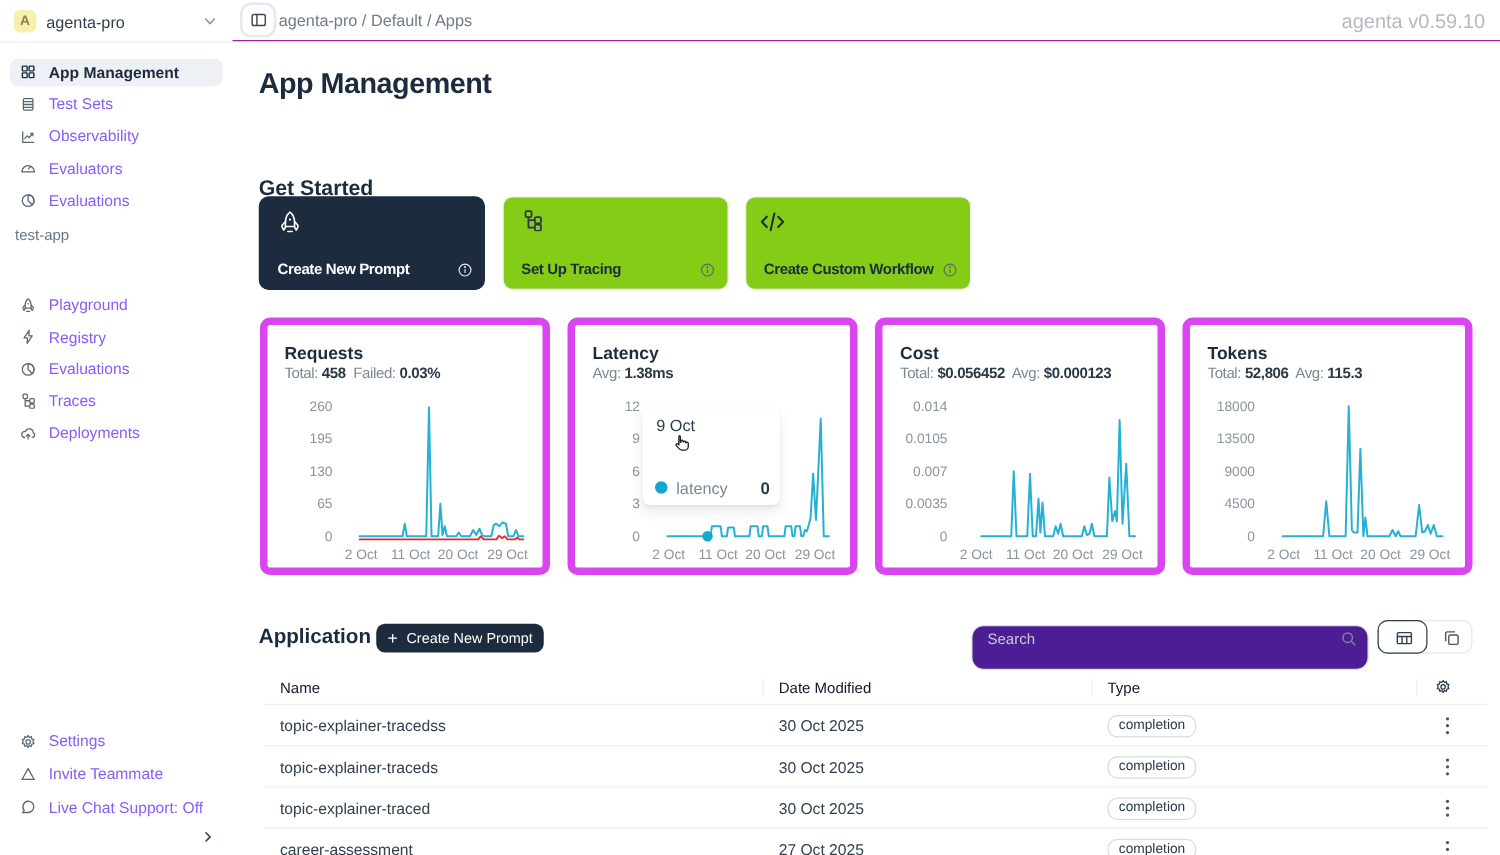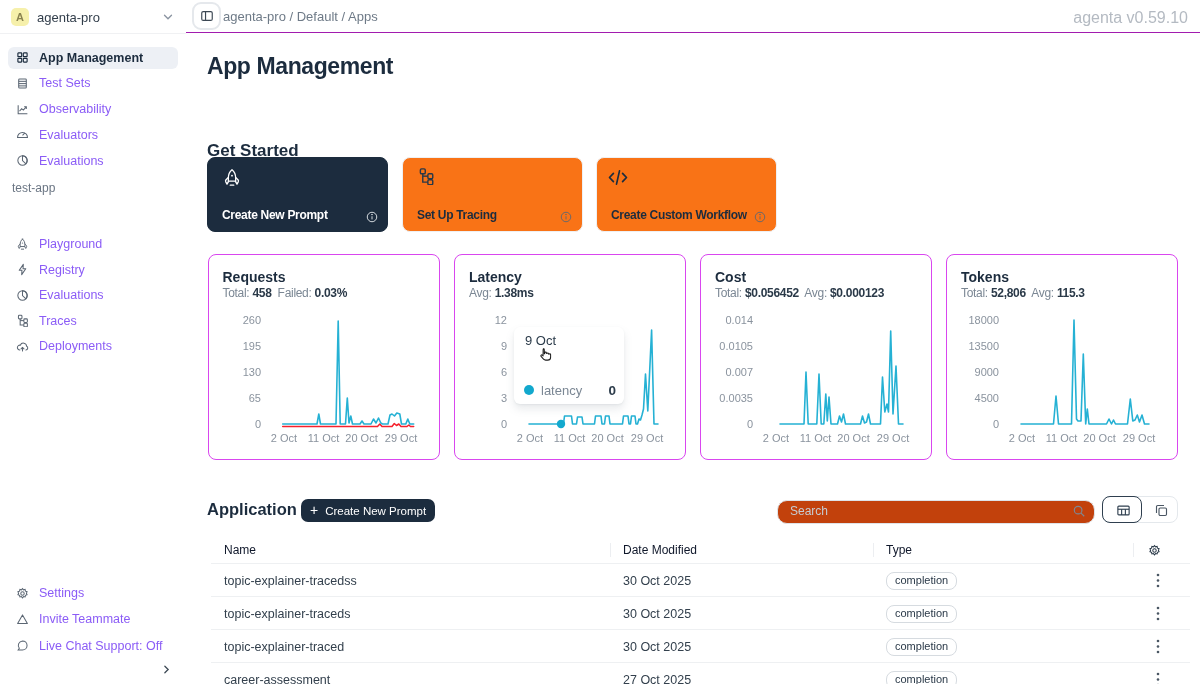--- a/index.html
+++ b/index.html
@@ -22,45 +22,45 @@
 #hdrborder { position:absolute; left:0; top:33px; width:186px; height:1px; background:#f0f1f3; }
 #toggle { position:absolute; left:6px; top:2px; width:29px; height:28px; border:2.5px solid #e5e8ec; border-radius:9px;
   display:flex; align-items:center; justify-content:center; background:#fff; }
 #crumb { position:absolute; left:37px; top:9px; font-size:13px; color:#6e7a87; }
 #ver { position:absolute; right:12px; top:9px; font-size:16px; color:#b4bac2; }
 
 #main { position:absolute; left:186px; top:34px; width:1014px; height:650px; }
 h1.title { position:absolute; left:21px; top:19px; font-size:23px; color:#1c2c3e; font-weight:bold; letter-spacing:-0.4px; }
 h2.gets { position:absolute; left:21px; top:79px; font-size:17px; color:#1c2c3e; font-weight:bold;margin-top:28px; }
 
-.gcard { position:absolute; top:123px; width:181px; height:75px; border-radius:8px; border:1px solid #eef0f3; background:#f97316; }
+.gcard { position:absolute; top:123px; width:181px; height:75px; border-radius:8px; border:1px solid #eef0f3; background:#84cc16; }
 .gcard.dark { background:#1c2c3e; border-color:#1c2c3e; color:#fff; }
 .gcard .ic { position:absolute; left:14px; top:10px; }
 .gcard .lbl { position:absolute; left:14px; top:49.5px; font-size:12px; font-weight:bold; letter-spacing:-0.3px; white-space:nowrap; }
 .gcard .info { position:absolute; top:51px; }
 
-.scard { position:absolute; top:219.5px; width:232px; height:206px; border:1px solid #d946ef; border-radius:8px; background:#fff; }
+.scard { position:absolute; top:219.5px; width:232px; height:206px; border:6px solid #d946ef; border-radius:8px; background:#fff; }
 .scard .t { position:absolute; left:14px; top:14px; font-size:14px; font-weight:bold; color:#1c2c3e; }
 .scard .sub { position:absolute; left:14px; top:31px; font-size:12px; letter-spacing:-0.3px; color:#7b8794; }
 .scard .sub b { color:#2a3948; }
 .chart { position:absolute; left:0; top:0; }
 
 #tooltip { position:absolute; left:328px; top:293px; width:110px; height:77px; background:#fff; border-radius:6px;
   box-shadow:0 5px 9px rgba(120,130,140,0.16), 0 1px 2px rgba(120,130,140,0.10); }
 #tooltip .d { position:absolute; left:11px; top:6px; font-size:13px; color:#2b3b4a; }
 #tooltip .row { position:absolute; left:10px; top:56px; width:92px; font-size:13px; color:#7b8794; }
 #tooltip .dot { position:absolute; left:0px; top:2px; width:10px; height:10px; border-radius:50%; background:#12a8cd; }
 #tooltip .ln { position:absolute; left:17px; top:0; }
 #tooltip .vv { position:absolute; right:0; top:0; font-size:13.5px; font-weight:bold; color:#2b3b4a; }
 
 #apptitle { position:absolute; left:21px; top:466px; font-size:16.5px; font-weight:bold; color:#1c2c3e; }
 #newbtn { position:absolute; left:115px; top:465px; height:23px; padding:0 9px; background:#1c2c3e; border-radius:7px;
   color:#fff; font-size:11.5px; display:flex; align-items:center; }
 #newbtn .pl { font-size:14px; margin-right:7px; font-weight:400; position:relative; top:-0.5px;}
-#search { position:absolute; left:591px; top:466px; width:318px; height:24px; border:1px solid #dfe3e8; border-radius:10px; background:#c2410c; }
+#search { position:absolute; left:591px; top:466px; width:318px; height:36px; border:1px solid #dfe3e8; border-radius:10px; background:#4c1d95; }
 #search .ph { position:absolute; left:12px; top:3px; font-size:12px; color:#c6ccd3; }
 #search svg { position:absolute; right:8px; top:3px; }
 #viewtog { position:absolute; left:916px; top:462px; width:76px; height:27px; border:1px solid #e4e8ec; border-radius:8px; background:#fff; }
 #viewtog .selbox { position:absolute; left:-1px; top:-1px; width:40px; height:27px; border:1.5px solid #2f3f4f; border-radius:8px; }
 
 #tbl { position:absolute; left:25px; top:502px; width:979px; }
 .hrow { position:relative; height:28px; border-bottom:1px solid #eef0f2; }
 .hcell { position:absolute; top:0; height:28px; display:flex; align-items:center; font-size:12px; font-weight:500; color:#0f172a; padding-left:13px; }
 .vsep { position:absolute; top:7px; width:1px; height:14px; background:#eceef1; }
 .trow { position:relative; height:33px; border-bottom:1px solid #eef0f2; }

